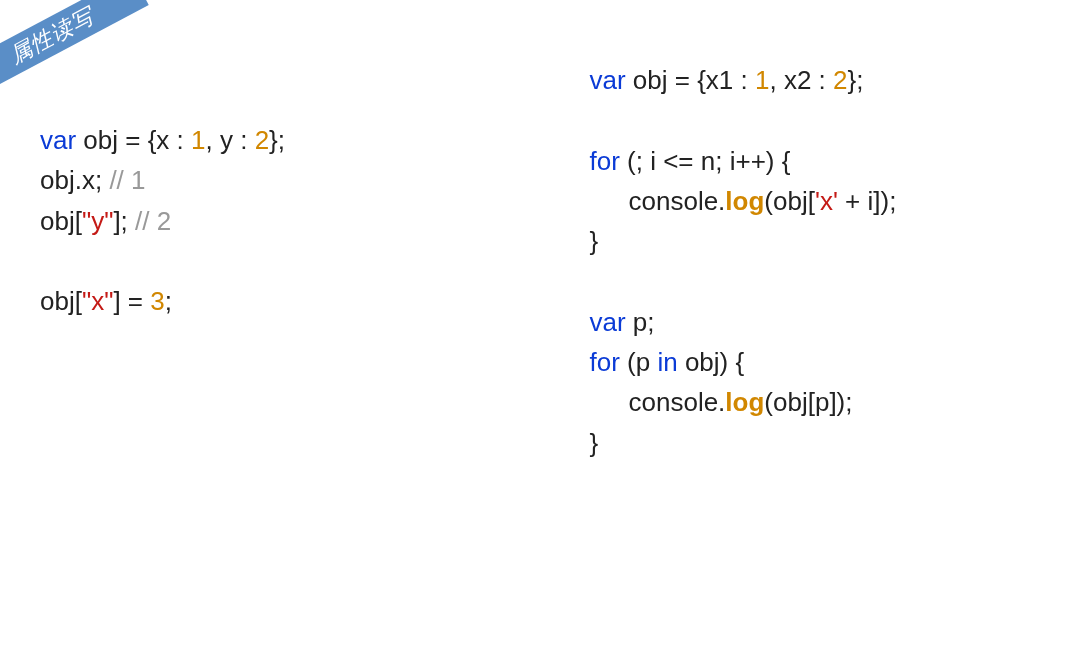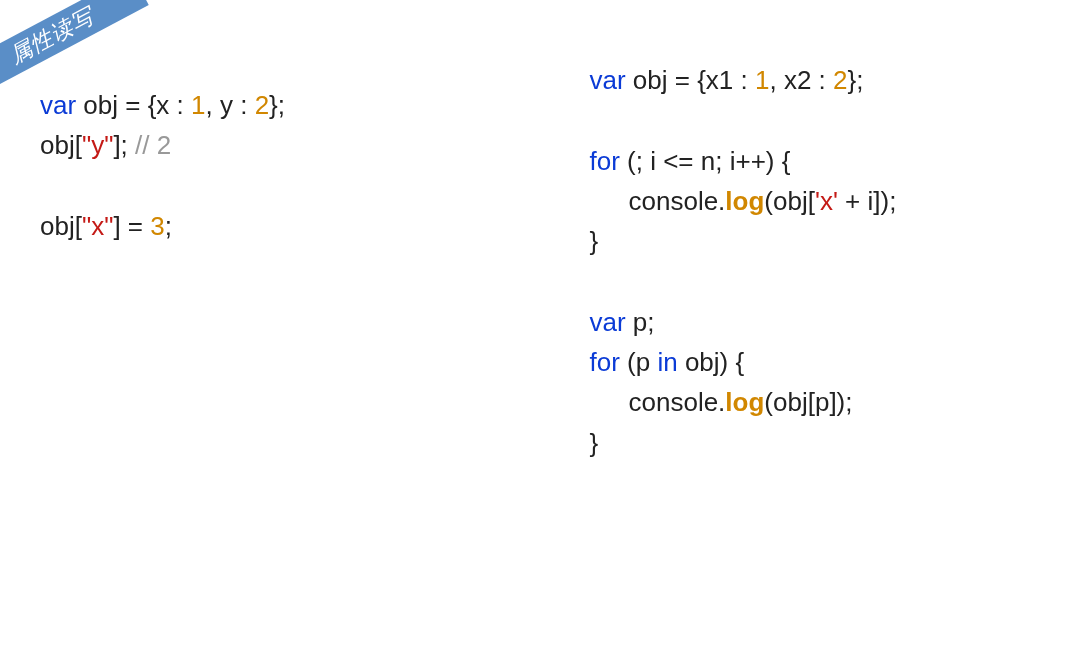--- a/index.html
+++ b/index.html
@@ -32,40 +32,41 @@
     height: 100%;
   }
   .col {
     flex: 1;
     padding: 40px 40px 0 40px;
     font-size: 26px;
     line-height: 1.55;
     color: #222;
     font-family: "Segoe UI", "Microsoft YaHei", sans-serif;
   }
-  .col.left { padding-top: 85px; }
+  .col.left { padding-top: 120px; }
   .col.right { padding-top: 60px; padding-left: 55px; }
   .code { white-space: pre; }
   .kw { color: #0b3bd6; }
   .num { color: #d18700; }
   .str { color: #c41a16; }
   .fn { color: #d18700; font-weight: bold; }
   .cmt { color: #999; }
   .blank { height: 1.55em; }
   .indent { display: inline-block; width: 1.5em; }
 </style>
 </head>
 <body>
 
 <div class="ribbon">属性读写</div>
 
 <div class="columns">
 
   <div class="col left">
     <div class="code"><span class="kw">var</span><span> obj = {x : </span><span class="num">1</span><span>, y : </span><span class="num">2</span><span>};</span></div>
+    <div class="code"><span>obj.x; </span><span class="cmt">// 1</span></div>
     <div class="code"><span>obj[</span><span class="str">"y"</span><span>]; </span><span class="cmt">// 2</span></div>
     <div class="blank"></div>
     <div class="code"><span>obj[</span><span class="str">"x"</span><span>] = </span><span class="num">3</span><span>;</span></div>
   </div>
 
   <div class="col right">
     <div class="code"><span class="kw">var</span><span> obj = {x1 : </span><span class="num">1</span><span>, x2 : </span><span class="num">2</span><span>};</span></div>
     <div class="blank"></div>
     <div class="code"><span class="kw">for</span><span> (; i &lt;= n; i++) {</span></div>
     <div class="code"><span class="indent"></span><span>console.</span><span class="fn">log</span><span>(obj[</span><span class="str">'x'</span><span> + i]);</span></div>

